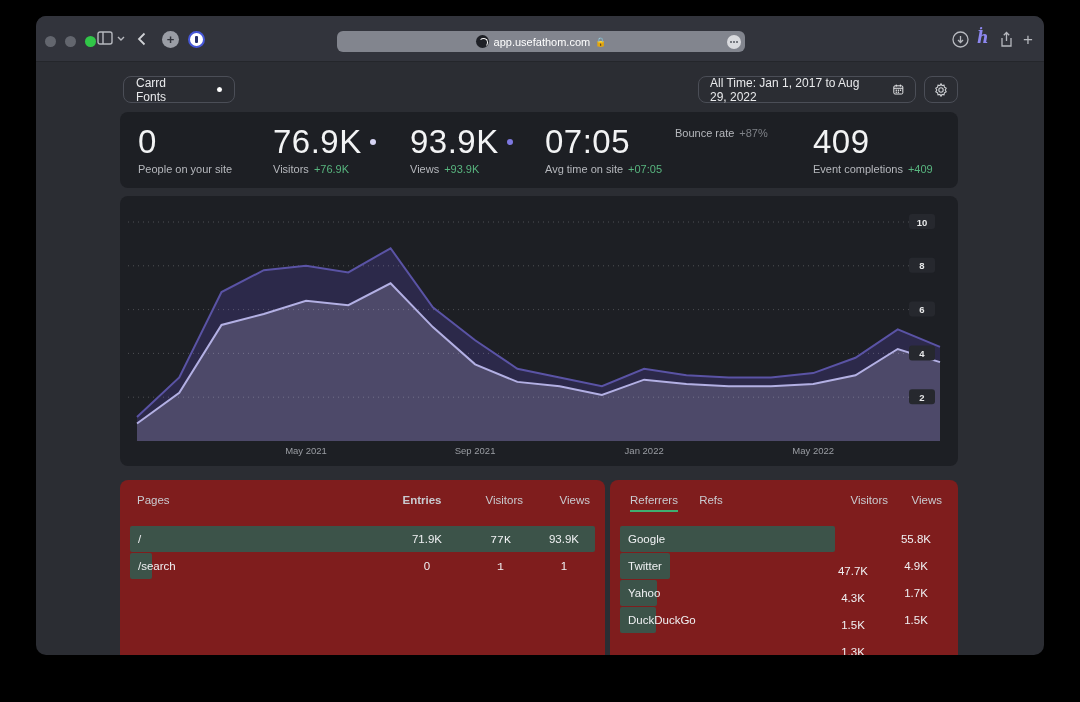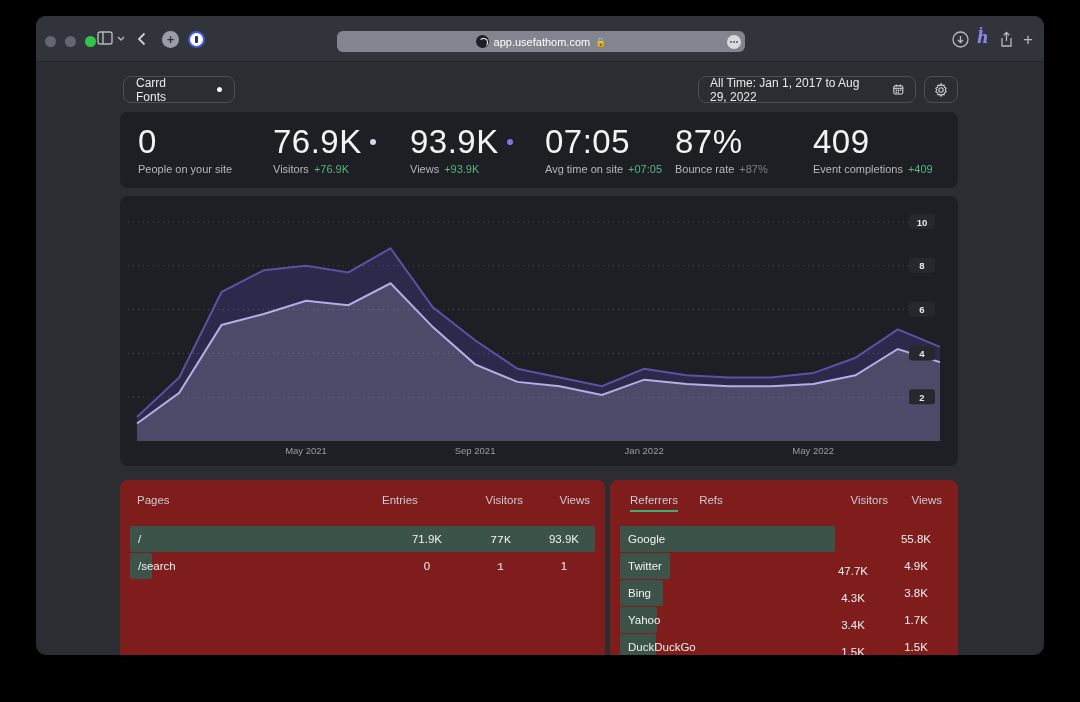--- a/index.html
+++ b/index.html
@@ -68,21 +68,21 @@
   .thead .tname { position:absolute; left:17px; }
   .tab { margin-right:18px; padding-bottom:4px; cursor:pointer; }
   .tab.active { border-bottom:2px solid #3fae71; }
   .trows { position:absolute; top:46px; left:10px; right:10px; }
   .trow { position:relative; height:26px; margin-bottom:1px; font-size:11.5px; color:#f0f1f3; }
   .rowbar { position:absolute; left:0; top:0; height:26px; background:#3c5349; border-radius:2px; }
   .rlabel { position:absolute; left:8px; top:7px; }
   .cell { position:absolute; top:7px; text-align:center; }
   
   .lc1 { right:128px; width:80px; } .lc2 { right:67px; width:55px;font-family:Liberation Mono, monospace; } .lc3 { right:0px; width:62px; }
-  .lh1 { position:absolute; right:143px; width:80px; text-align:left; }
+  .lh1 { position:absolute; right:143px; width:80px; text-align:center;font-weight:bold; }
   .lh2 { position:absolute; right:82px; width:60px; text-align:right; }
   .lh3 { position:absolute; right:15px; width:60px; text-align:right; }
   
   .rc1 { right:60px; width:70px;margin-top:32px; } .rc2 { right:6px; width:52px; }
   .rh1 { position:absolute; right:70px; width:70px; text-align:right; }
   .rh2 { position:absolute; right:16px; width:52px; text-align:right; }
 </style>
 </head>
 <body>
 
@@ -200,23 +200,20 @@
     <div class="stat" style="left:425px">
       <div class="stat-vrow">
           <span class="stat-value">07:05</span>
         </div>
       <div class="stat-lrow">
           <span>Avg time on site</span>
           <span class="delta">+07:05</span>
         </div>
     </div>
     <div class="stat" style="left:555px">
-      <div class="stat-vrow">
-          <span class="stat-value">87%</span>
-        </div>
       <div class="stat-lrow">
           <span>Bounce rate</span>
           <span class="delta muted">+87%</span>
         </div>
     </div>
     <div class="stat" style="left:693px">
       <div class="stat-vrow">
           <span class="stat-value">409</span>
         </div>
       <div class="stat-lrow">
@@ -297,26 +294,20 @@
           <span class="cell rc1">47.7K</span>
           <span class="cell rc2">55.8K</span>
         </div>
         <div class="trow">
           <span class="rowbar" style="width: 15.2%;"></span>
           <span class="rlabel">Twitter</span>
           <span class="cell rc1">4.3K</span>
           <span class="cell rc2">4.9K</span>
         </div>
         <div class="trow">
-          <span class="rowbar" style="width: 13.1%;"></span>
-          <span class="rlabel">Bing</span>
-          <span class="cell rc1">3.4K</span>
-          <span class="cell rc2">3.8K</span>
-        </div>
-        <div class="trow">
           <span class="rowbar" style="width: 11.3%;"></span>
           <span class="rlabel">Yahoo</span>
           <span class="cell rc1">1.5K</span>
           <span class="cell rc2">1.7K</span>
         </div>
         <div class="trow">
           <span class="rowbar" style="width: 11%;"></span>
           <span class="rlabel">DuckDuckGo</span>
           <span class="cell rc1">1.3K</span>
           <span class="cell rc2">1.5K</span>

